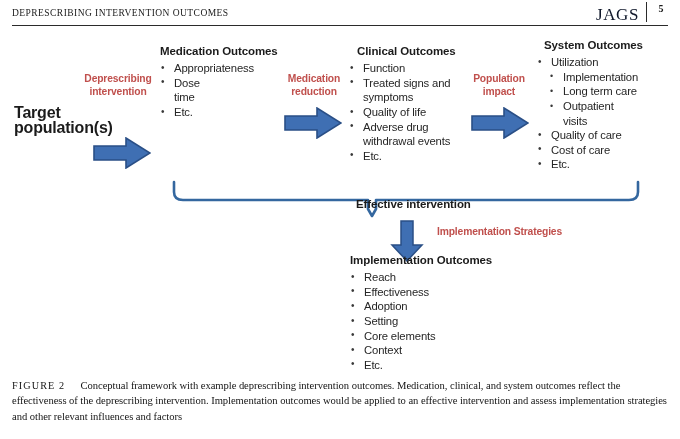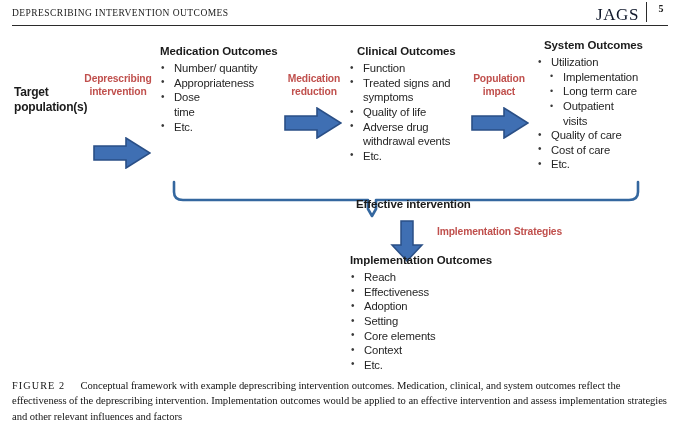--- a/index.html
+++ b/index.html
@@ -130,25 +130,26 @@
     font-size: 10.3px;
     font-weight: bold;
     color: #c0504d;
     line-height: 12.6px;
     letter-spacing: -0.15px;
     text-align: center;
   }
 
   .target-label {
     position: absolute;
-    font-size: 12px;
+    font-size: 16px;
     font-weight: bold;
     color: #1b1b1b;
     line-height: 15px;
     letter-spacing: -0.2px;
+    margin-top: 20px;
   }
 
   .strong-label {
     position: absolute;
     font-size: 11.5px;
     font-weight: bold;
     color: #1b1b1b;
     letter-spacing: -0.1px;
   }
 
@@ -198,21 +199,20 @@
     <div>Deprescribing</div>
     <div>intervention</div>
   </div>
   <svg class="arrow-svg" style="left:93px; top:107px;" width="58" height="32" viewBox="0 0 58 32">
     <polygon points="1,9 33,9 33,1 57,16 33,31 33,23 1,23" fill="#3f6fb3" stroke="#2a4f86" stroke-width="1.6" stroke-linejoin="miter"></polygon>
   </svg>
 
   <div class="node" style="left:160px; top:15px; width:128px;">
     <div class="col-title">Medication Outcomes</div>
     <ul class="bullets">
-      <li>Number/ quantity</li>
       <li>Appropriateness</li>
       <li>Dose</li>
       <li class="cont">time</li>
       <li>Etc.</li>
     </ul>
   </div>
 
   <div class="red-label" style="left:280px; top:43px; width:68px;">
     <div>Medication</div>
     <div>reduction</div>

